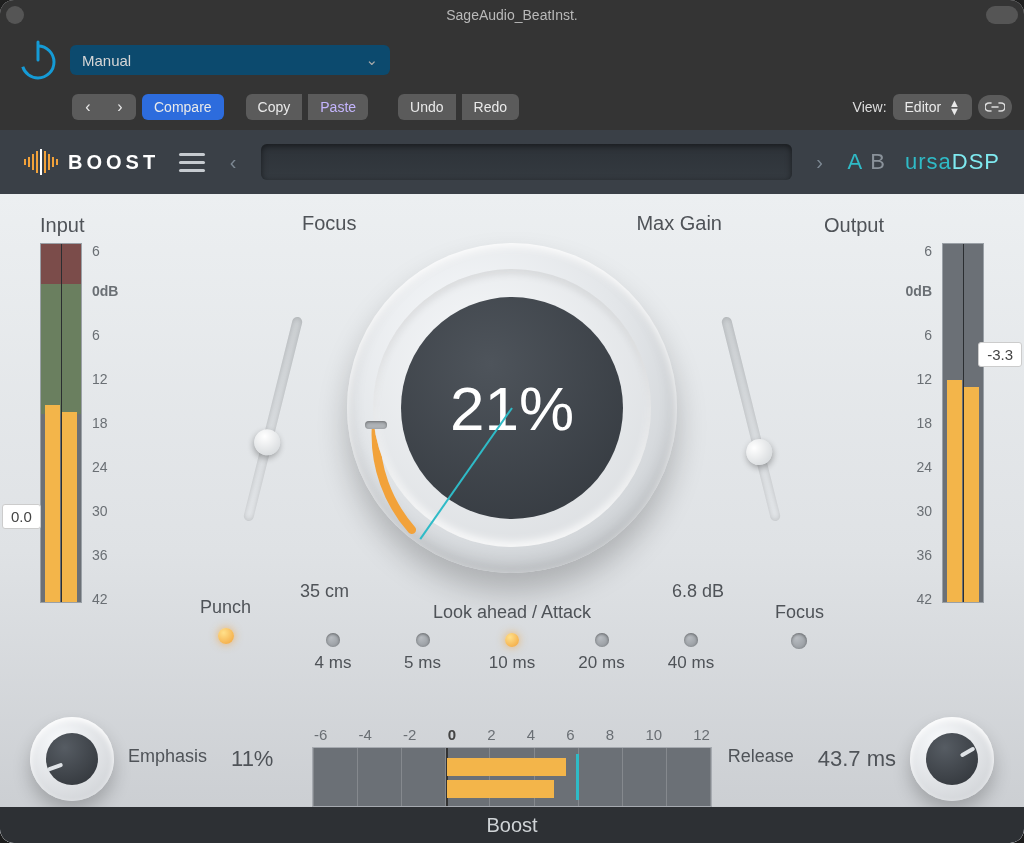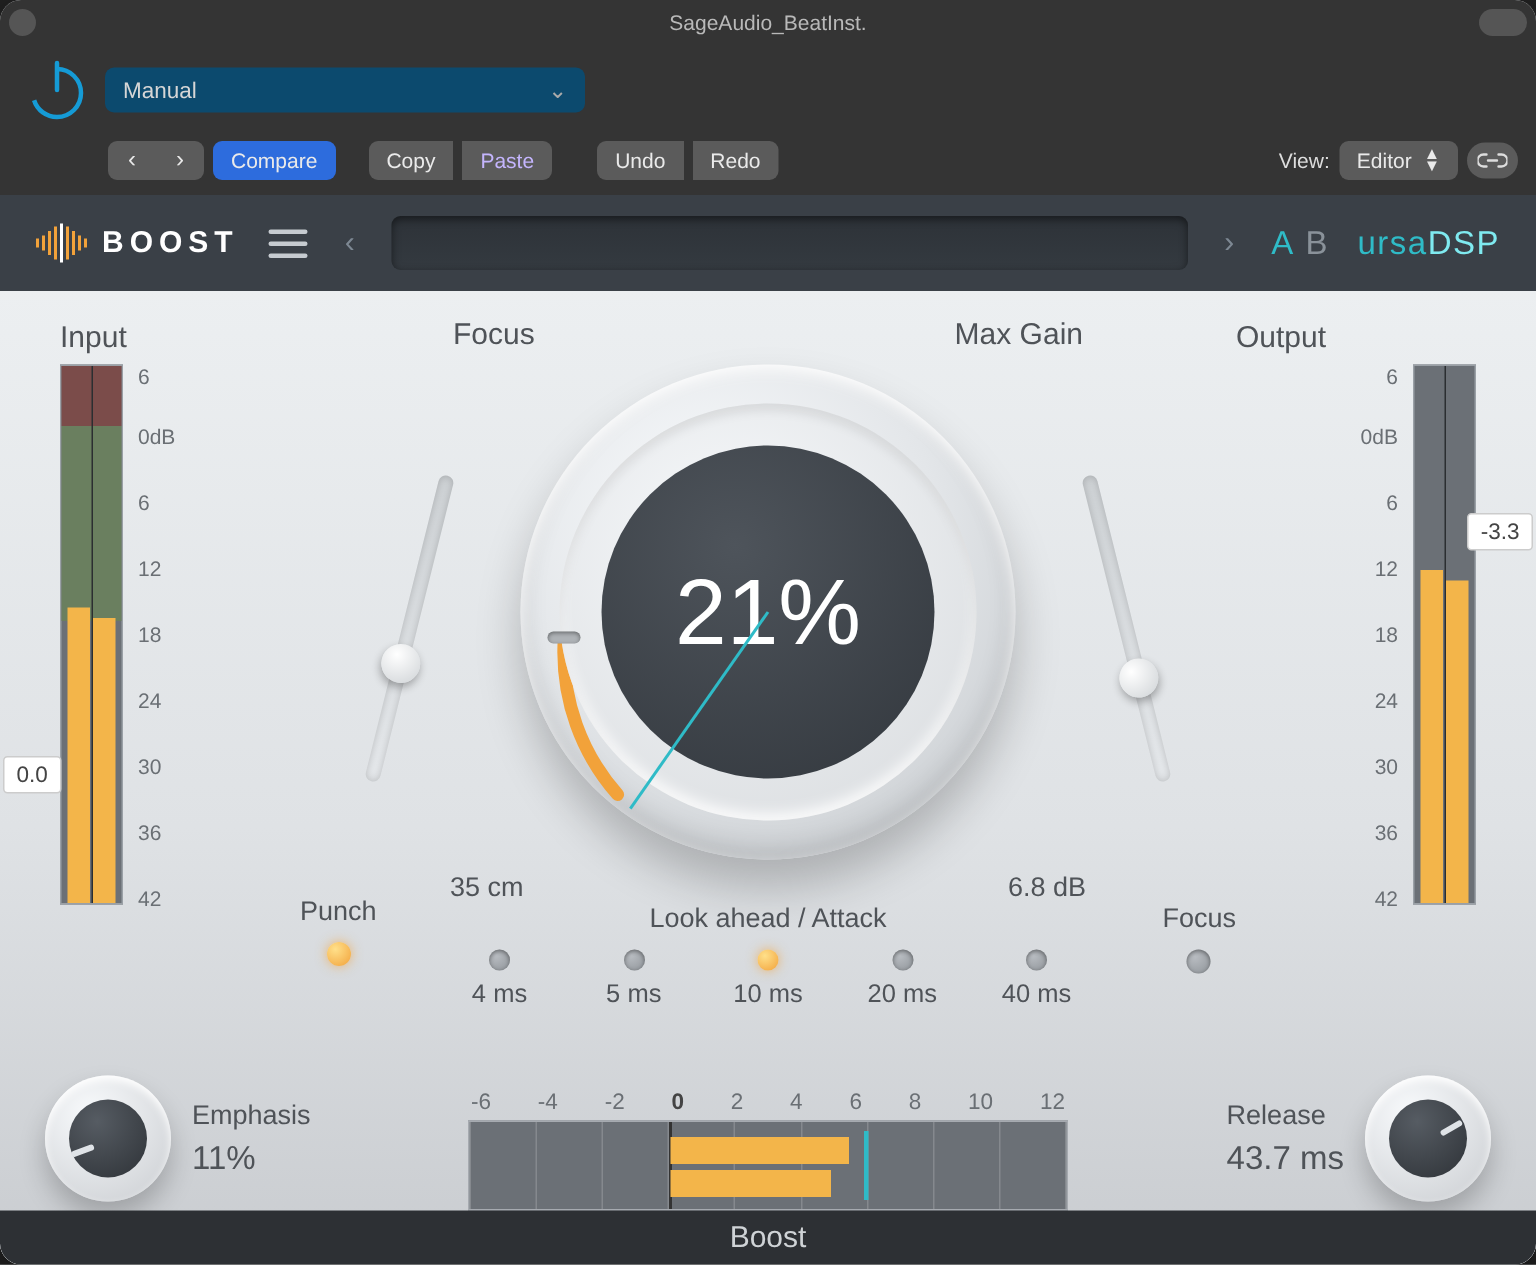--- a/index.html
+++ b/index.html
@@ -72,21 +72,21 @@
 .meter-wrap{display:flex;height:360px}
 .meter{width:42px;background:var(--meter-bg);position:relative;border:1px solid #9aa0a6}
 .meter .zone-red{position:absolute;left:0;right:0;top:0;height:40px;background:var(--meter-top-red)}
 .meter .zone-green{position:absolute;left:0;right:0;top:40px;height:130px;background:var(--meter-top-green)}
 .meter .bar{position:absolute;left:4px;bottom:0;width:15px;background:var(--meter-yellow)}
 .meter .bar.r{left:auto;right:4px}
 .meter .mid-line{position:absolute;left:50%;top:0;bottom:0;width:1px;background:#2b2e31}
 .scale{flex:1;position:relative;font-size:14px;color:#6a6f74}
 .scale div{position:absolute;left:10px}
 .scale.right-side div{left:auto;right:10px}
-.scale .zero{font-weight:400}
+.scale .zero{font-weight:700}
 .tick{position:absolute;width:8px;height:1px;background:#888}
 .peak-tag{position:absolute;background:#fff;border:1px solid #ccc;border-radius:3px;padding:3px 8px;font-size:15px;color:#444;font-weight:500}
 .peak-tag.out{right:2px;top:148px}
 
 
 .dial-area{position:absolute;left:50%;top:18px;transform:translateX(-50%);width:480px;text-align:center}
 .dial-labels{display:flex;justify-content:space-between;padding:0 30px;margin-bottom:8px}
 .big-dial{width:330px;height:330px;margin:0 auto;border-radius:50%;position:relative;
   background:radial-gradient(circle at 38% 30%,#f8fafc 0%,#e3e6e9 48%,#c0c4c8 100%);
   box-shadow:0 18px 30px rgba(0,0,0,.22),inset 0 4px 10px #fff,inset 0 -6px 18px rgba(0,0,0,.15)}
@@ -120,21 +120,21 @@
 .big-led{width:16px;height:16px;margin:10px auto 0}
 
 
 .bottom-row{position:absolute;left:0;right:0;bottom:36px;height:140px}
 .mini-section{position:absolute;display:flex;align-items:center;gap:14px}
 .mini-section.left{left:30px;bottom:6px}
 .mini-section.right{right:30px;bottom:6px;flex-direction:row-reverse}
 .mini-knob{width:84px;height:84px;border-radius:50%;position:relative;background:radial-gradient(circle at 36% 30%,#f8fafc,#c9ccd0);box-shadow:0 10px 18px rgba(0,0,0,.22),inset 0 3px 6px #fff}
 .mini-knob .cap{position:absolute;inset:16px;border-radius:50%;background:radial-gradient(circle at 36% 28%,#565c63,#2e3237)}
 .mini-knob .tick{position:absolute;left:48%;top:18px;width:4px;height:16px;background:#dfe3e7;border-radius:2px;transform-origin:50% 26px}
-.mini-section .txt{display:flex;flex-direction:column;gap:5px;color:var(--text-dark)}
+.mini-section .txt{display:flex;gap:24px;color:var(--text-dark)}
 .mini-section .val{font-size:22px;font-weight:500}
 
 .gain-ruler{position:absolute;left:50%;bottom:0;transform:translateX(-50%);width:400px}
 .ruler-nums{display:flex;justify-content:space-between;color:#6a6f74;font-size:15px;padding:0 2px}
 .ruler-nums span.zero{font-weight:700;color:#444}
 .ruler-box{height:60px;border:1px solid #a6aab0;background:var(--meter-bg);position:relative;margin-top:4px}
 .ruler-box .zero-line{position:absolute;top:0;bottom:0;width:2px;left:33.3%;background:#333}
 .ruler-box .bar{position:absolute;height:18px;left:33.6%;background:var(--meter-yellow)}
 .ruler-box .bar.a{top:10px;width:30%}
 .ruler-box .bar.b{top:32px;width:27%}

